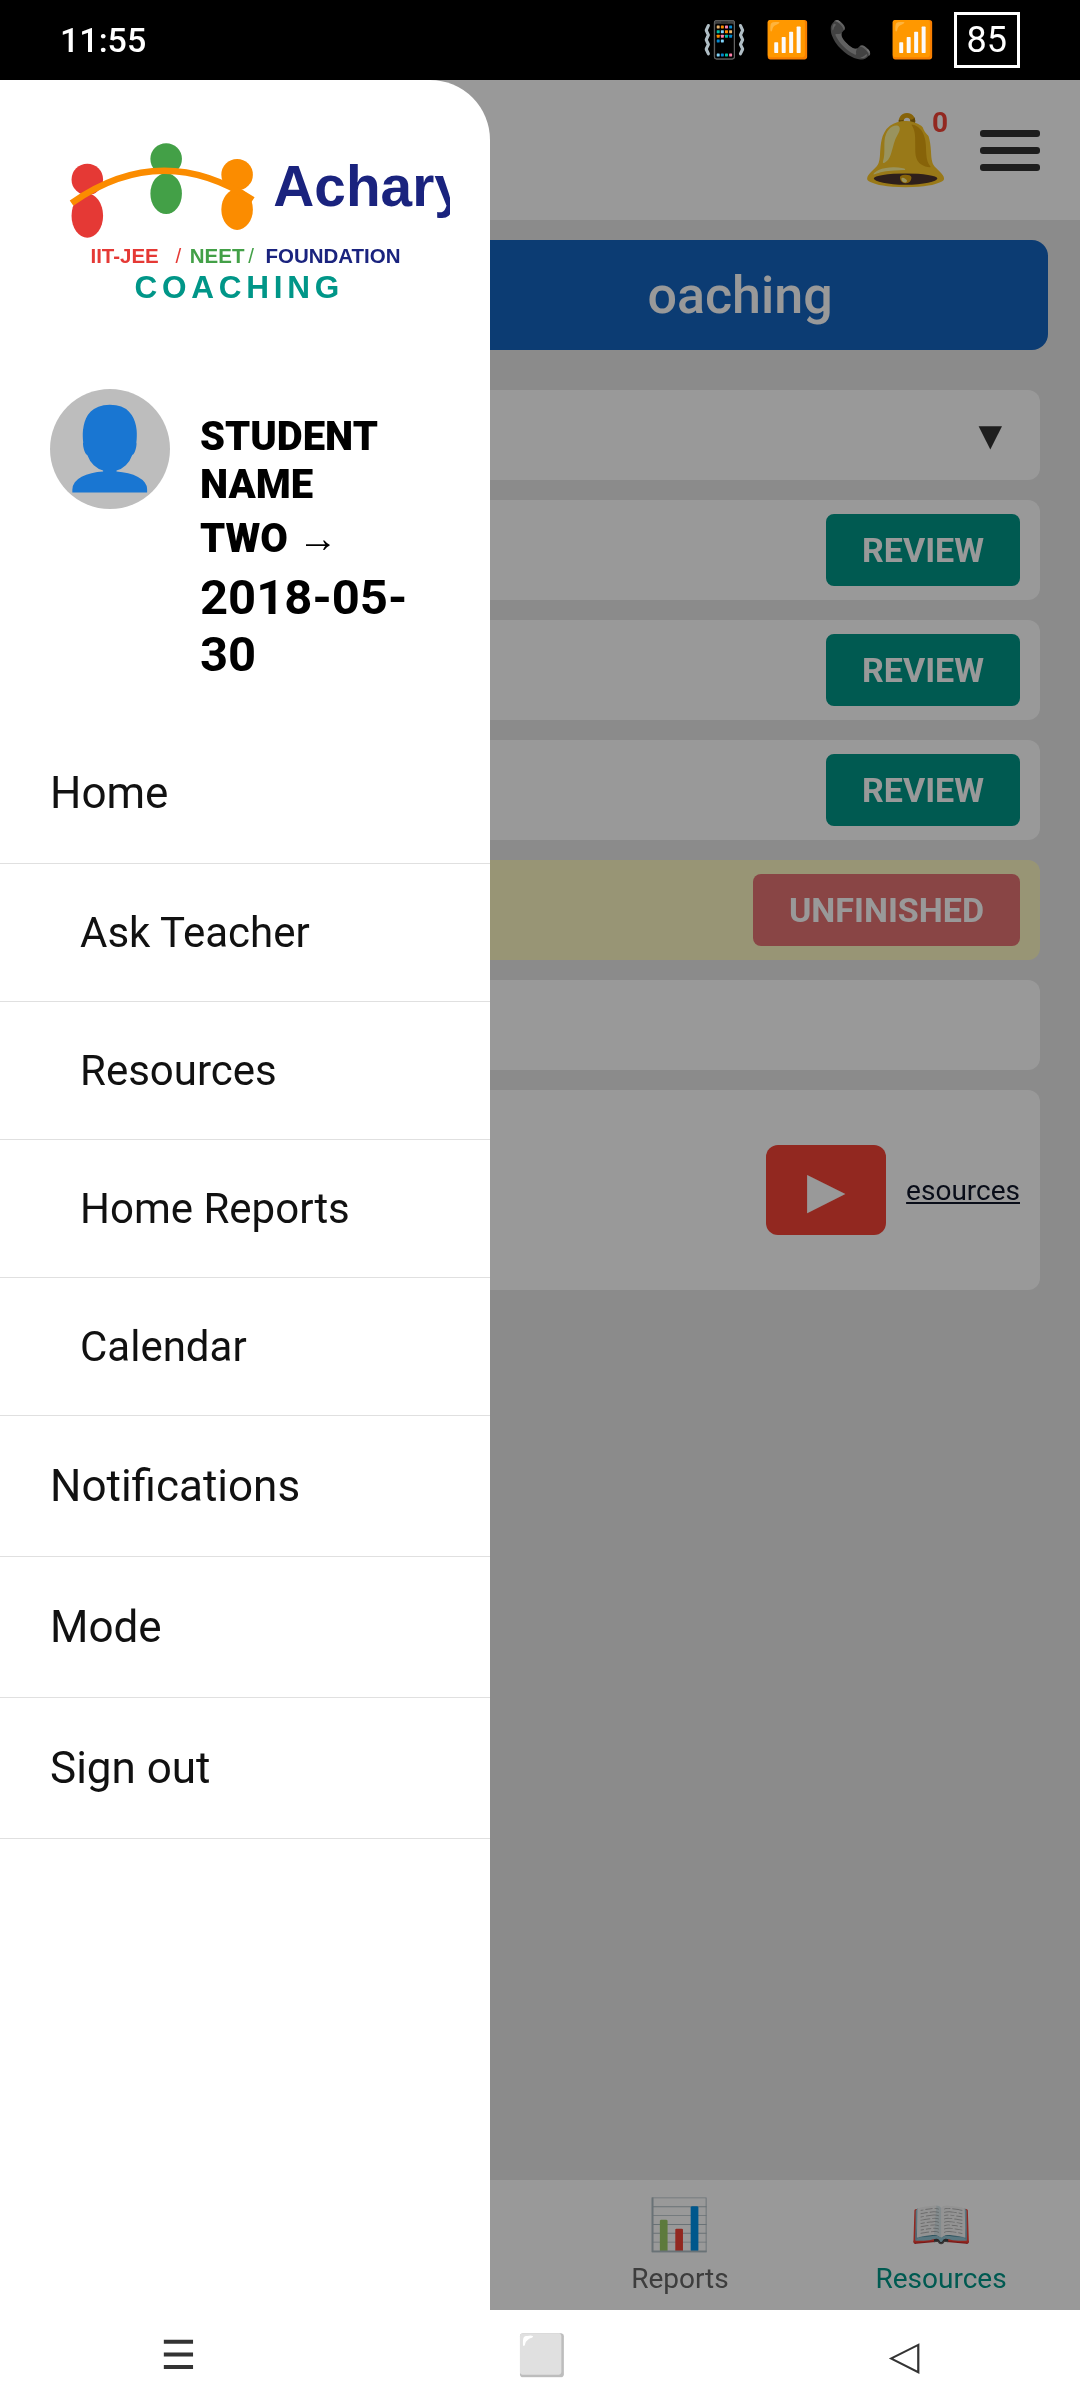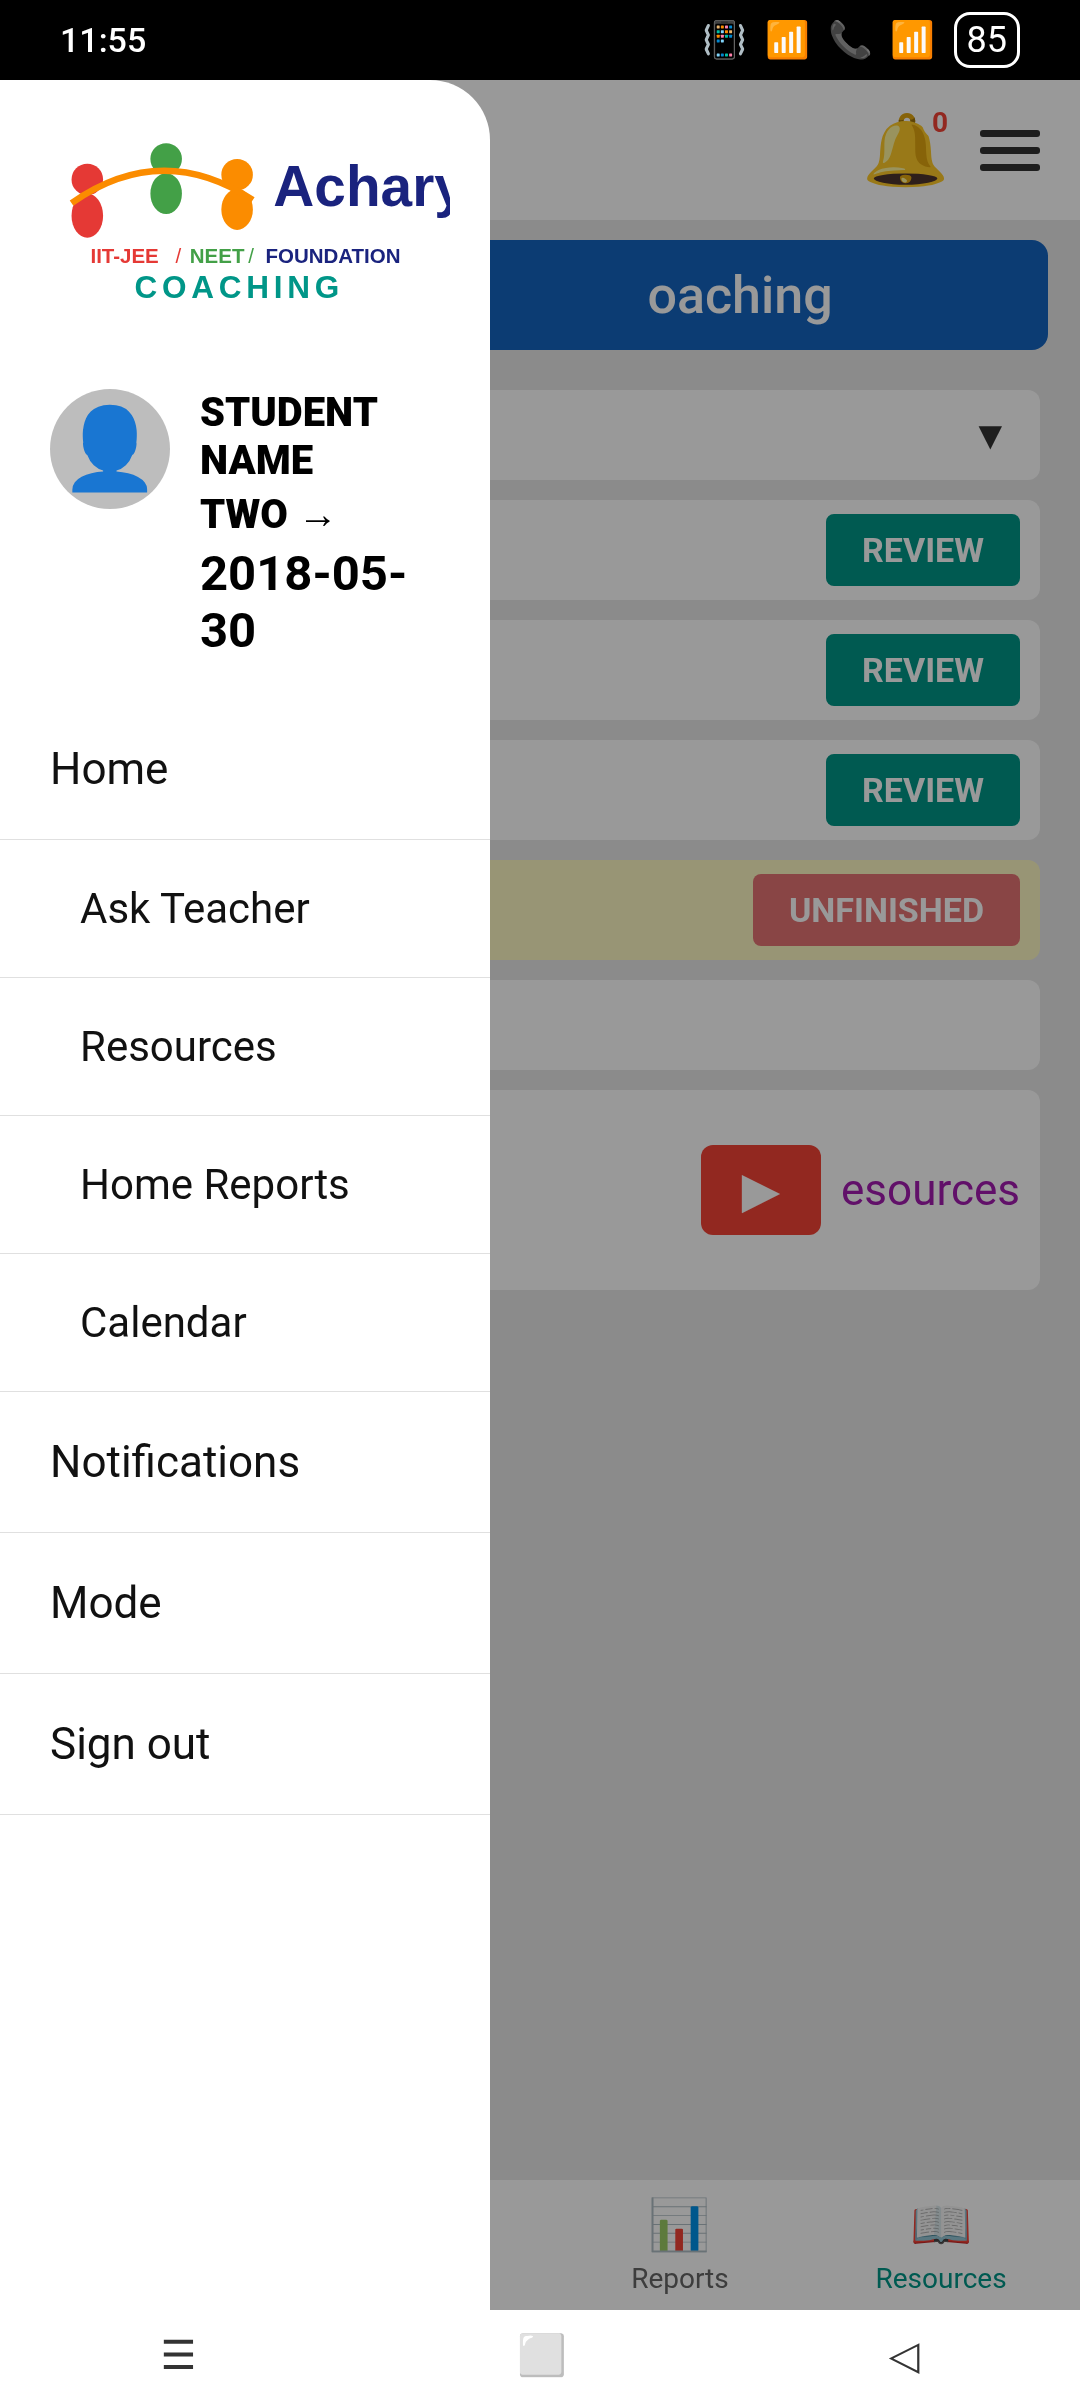--- a/index.html
+++ b/index.html
@@ -39,21 +39,21 @@
       gap: 18px;
     }
 
     .status-icons span {
       color: #fff;
       font-size: 36px;
     }
 
     .battery-box {
       border: 3px solid #fff;
-      border-radius: 16px;
+      border-radius: 0;
       padding: 4px 10px;
       font-size: 30px;
       color: #fff;
       position: relative;
     }
 
     
     .app-background {
       position: absolute;
       top: 80px;
@@ -251,20 +251,21 @@
 
     .avatar-icon {
       font-size: 80px;
       color: #757575;
     }
 
     .profile-info {
       display: flex;
       flex-direction: column;
       gap: 6px;
+      margin-top: 24px;
     }
 
     .student-name {
       font-size: 40px;
       font-weight: 900;
       color: #000;
       line-height: 1.2;
     }
 
     .student-date {
@@ -379,21 +380,21 @@
     <div style="display:flex; justify-content:flex-end; margin-bottom:20px; align-items:center; background:#fef9c3; border-radius:12px; height:100px; padding: 0 20px;">
       <div style="background:#e57373; color:#fff; padding:16px 36px; font-size:34px; font-weight:bold; border-radius:8px;">UNFINISHED</div>
     </div>
 
     <div style="background:#fff; border-radius:12px; height:90px; margin-bottom:20px;"></div>
 
     <div style="background:#fff; border-radius:12px; height:200px; display:flex; align-items:center; justify-content:flex-end; padding: 0 20px; gap:20px; margin-bottom:20px;">
       <div style="background:#f44336; border-radius:12px; width:120px; height:90px; display:flex; align-items:center; justify-content:center;">
         <span style="color:#fff; font-size:50px;">▶</span>
       </div>
-      <span style="font-size:44px; color:#a21caf;">esources</span>
+      <span style="font-size:28px; color:#0f172a;text-decoration:underline;">esources</span>
     </div>
   </div>
 
   <div class="bottom-nav">
     <div class="bottom-nav-item">
       <span class="bottom-nav-icon">🎓</span>
       <span class="bottom-nav-label">Ask Teacher</span>
     </div>
     <div class="bottom-nav-item">
       <span class="bottom-nav-icon">📅</span>

